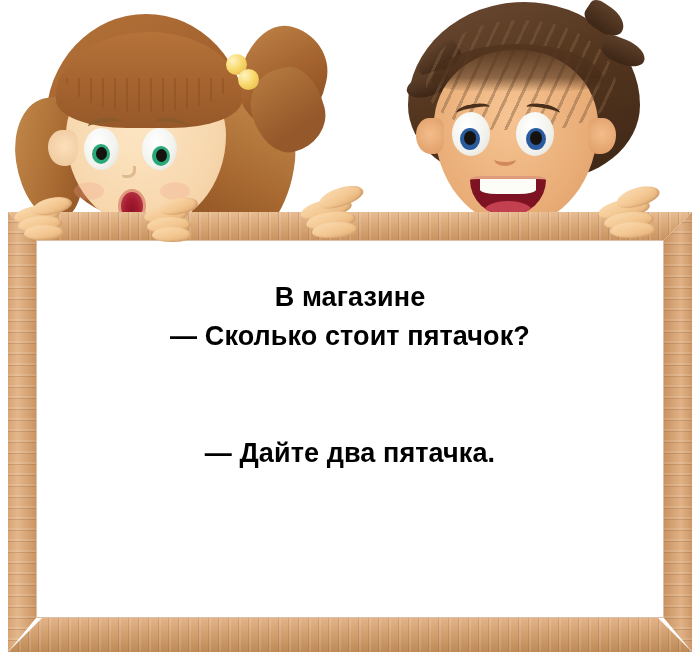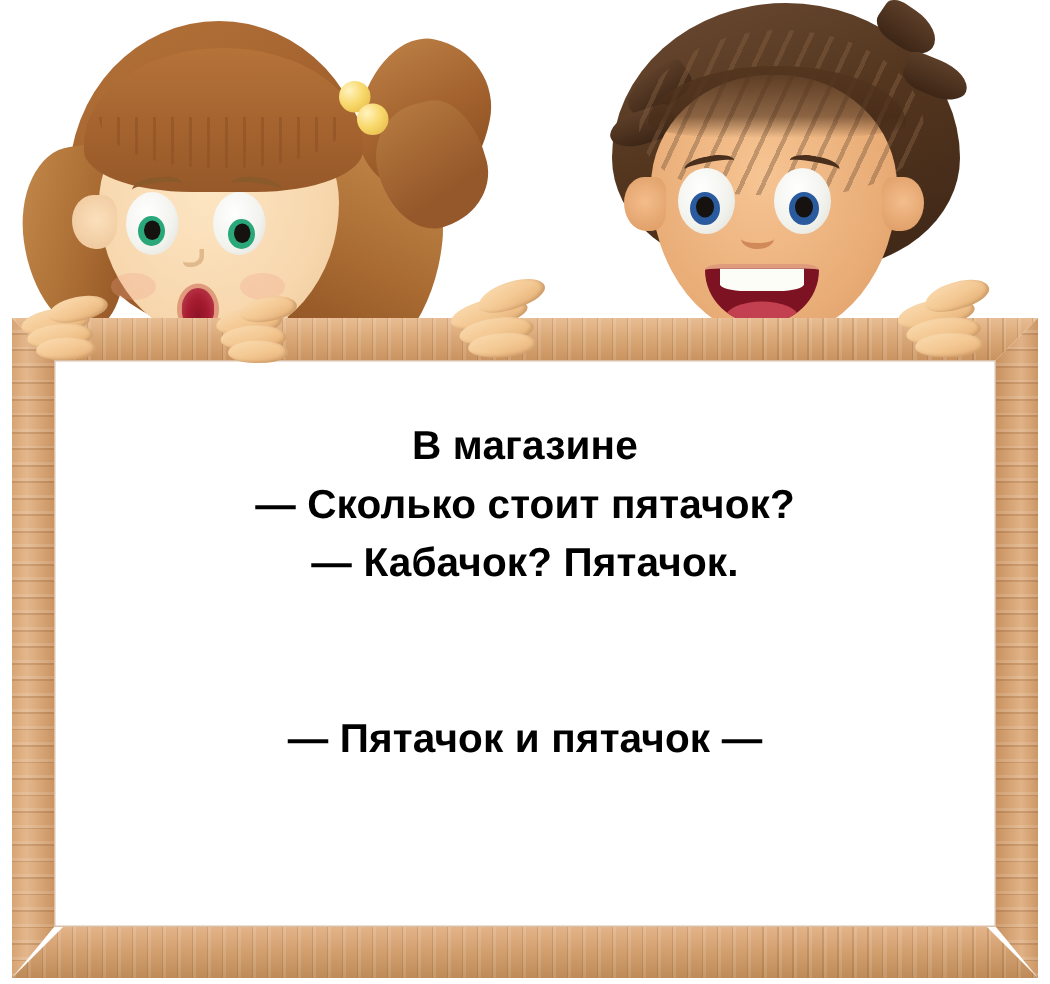--- a/index.html
+++ b/index.html
@@ -357,21 +357,21 @@
   <div id="board">
     <div class="frame-top"></div>
     <div class="frame-left"></div>
     <div class="frame-right"></div>
     <div class="frame-bottom"></div>
 
     <div id="canvas-area">
       <div id="poem">
         <span class="line title">В магазине</span>
         <span class="line">— Сколько стоит пятачок?</span><br>
-        <span class="line">— Кабачок? Пятачок.</span><br>
         <br>
         <br>
-        <span class="line">— Пятачок и пятачок —</span><br>
+        <span class="line">— Дайте два пятачка.</span><br>
+        <br>
       </div>
     </div>
   </div>
 
 </div>
 
 </body></html>

